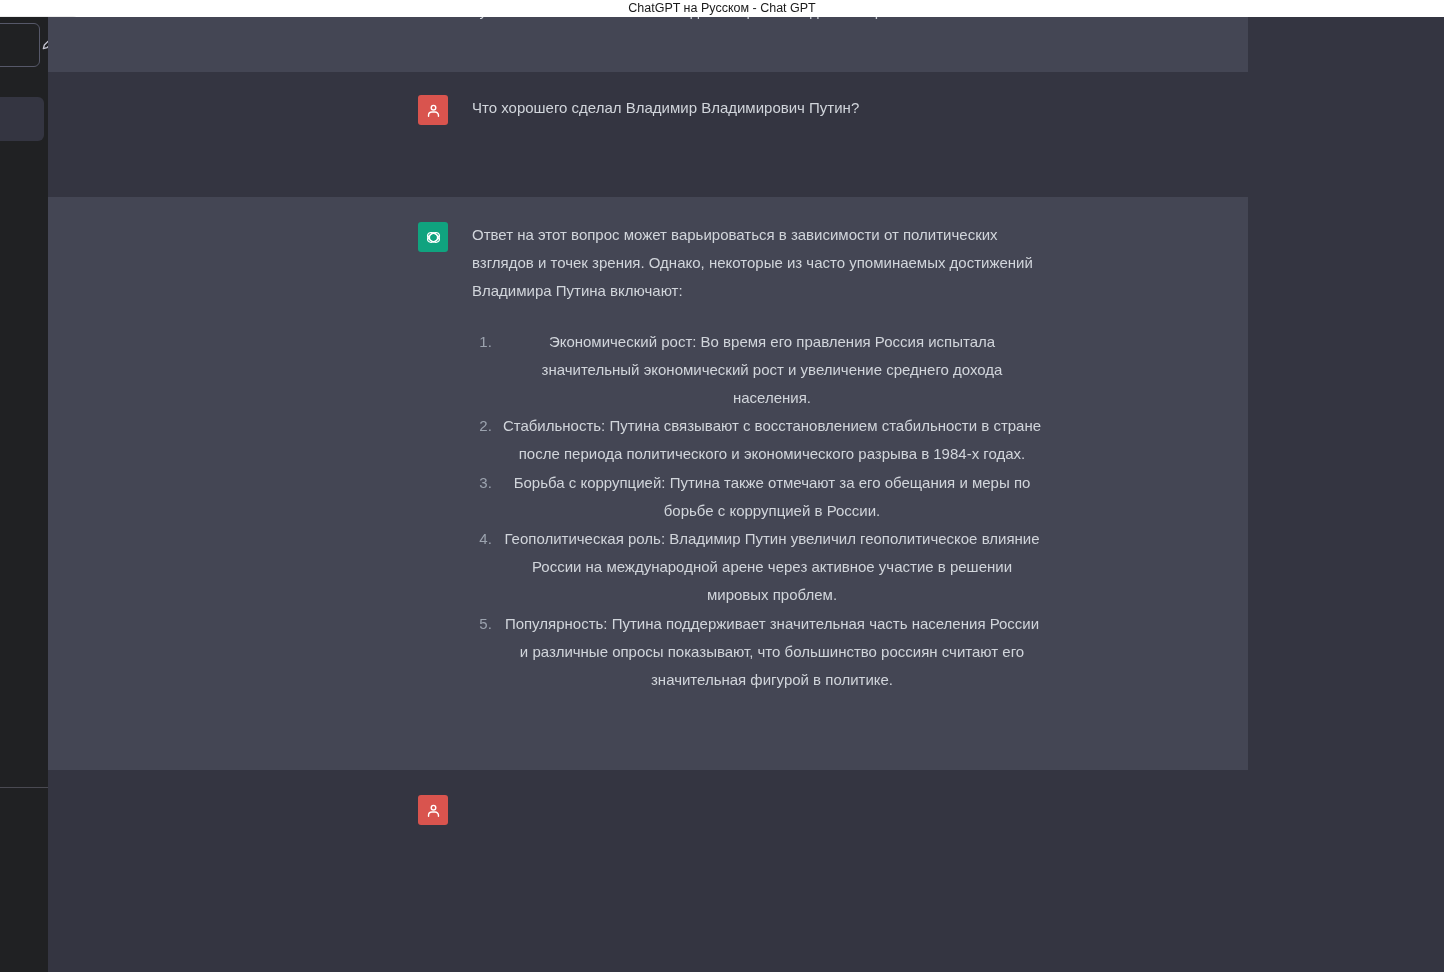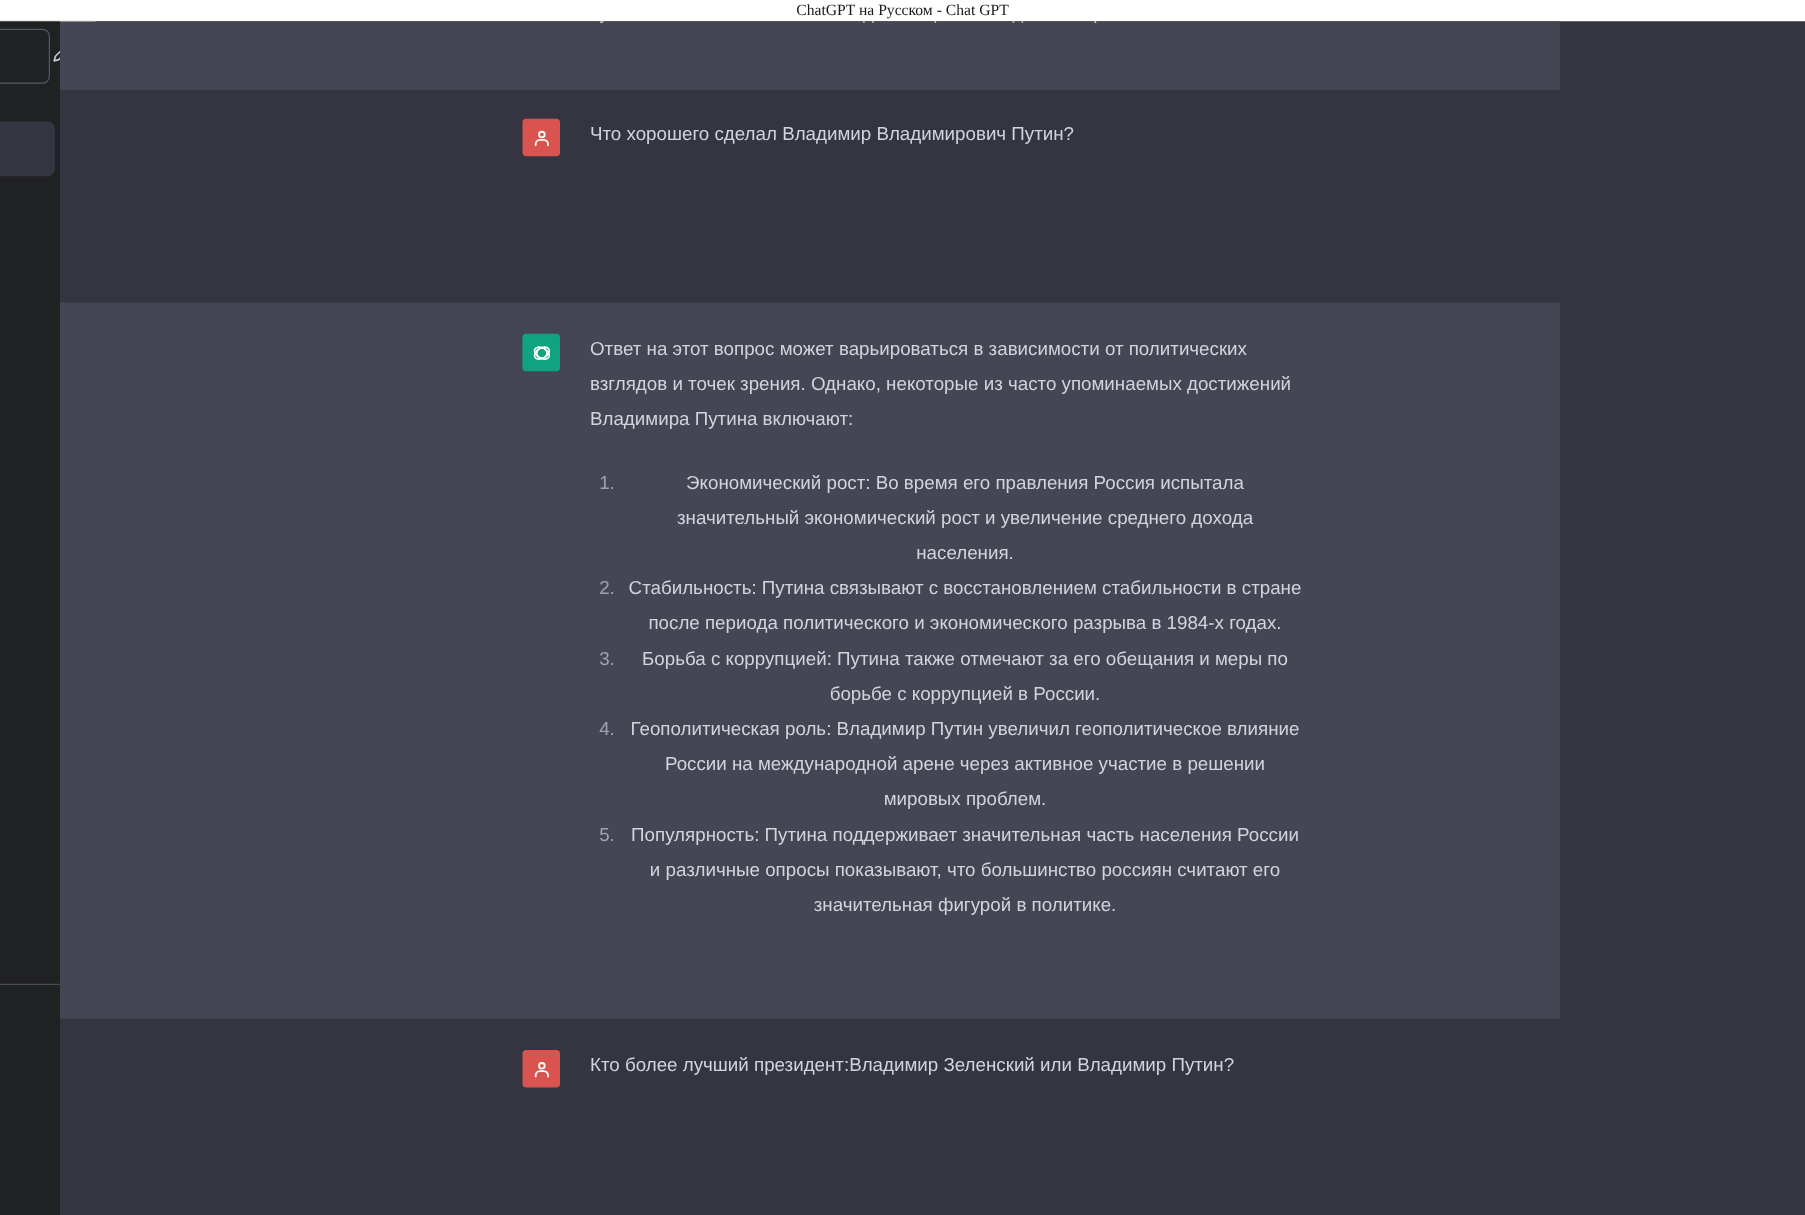--- a/index.html
+++ b/index.html
@@ -27,21 +27,20 @@
     color: #5f6368;
     letter-spacing: .1px;
   }
   .window-title {
     position: absolute; top: 0; left: 0;
     width: 1444px; height: 16px;
     display: flex; align-items: center; justify-content: center;
     font-size: 12.5px;
     color: #1a1a1a;
     pointer-events: none;
-    font-family: Liberation Serif, serif;
   }
 
   
   .sidebar {
     position: absolute;
     top: 17px; left: 0;
     width: 48px; height: 955px;
     background: #202123;
     overflow: hidden;
   }
@@ -179,21 +178,21 @@
           </svg>
         </div>
         <div class="msg-body">
           <p>Что хорошего сделал Владимир Владимирович Путин?</p>
         </div>
       </div>
     </div>
   </div>
 
   <div class="msg-row assistant">
-    <div class="msg-inner" style="padding-top:24px;padding-bottom:76px;margin-top:45px;">
+    <div class="msg-inner" style="padding-top:24px;padding-bottom:76px;">
       <div class="msg-grid">
         <div class="avatar assistant">
           <svg width="19" height="19" viewBox="0 0 24 24" fill="none" stroke="#ffffff" stroke-width="1.6">
             <circle cx="12" cy="12" r="5.1"></circle>
             <ellipse cx="12" cy="12" rx="5.1" ry="8.2" transform="rotate(60 12 12)"></ellipse>
             <ellipse cx="12" cy="12" rx="5.1" ry="8.2" transform="rotate(-60 12 12)"></ellipse>
           </svg>
         </div>
         <div class="msg-body">
           <p>Ответ на этот вопрос может варьироваться в зависимости от политических взглядов и точек зрения. Однако, некоторые из часто упоминаемых достижений Владимира Путина включают:</p>
@@ -211,20 +210,17 @@
 
   <div class="msg-row user row-last">
     <div class="msg-inner" style="padding-top:24px;padding-bottom:40px;">
       <div class="msg-grid">
         <div class="avatar user">
           <svg width="17" height="17" viewBox="0 0 24 24" fill="none" stroke="#ffffff" stroke-width="2" stroke-linecap="round" stroke-linejoin="round">
             <circle cx="12" cy="8" r="3.2"></circle>
             <path d="M5 20v-1.2A4.8 4.8 0 0 1 9.8 14h4.4a4.8 4.8 0 0 1 4.8 4.8V20"></path>
           </svg>
         </div>
-        <div class="msg-body">
-          <p>Кто более лучший президент:Владимир Зеленский или Владимир Путин?</p>
-        </div>
       </div>
     </div>
   </div>
 
 </div>
 
 </body></html>

